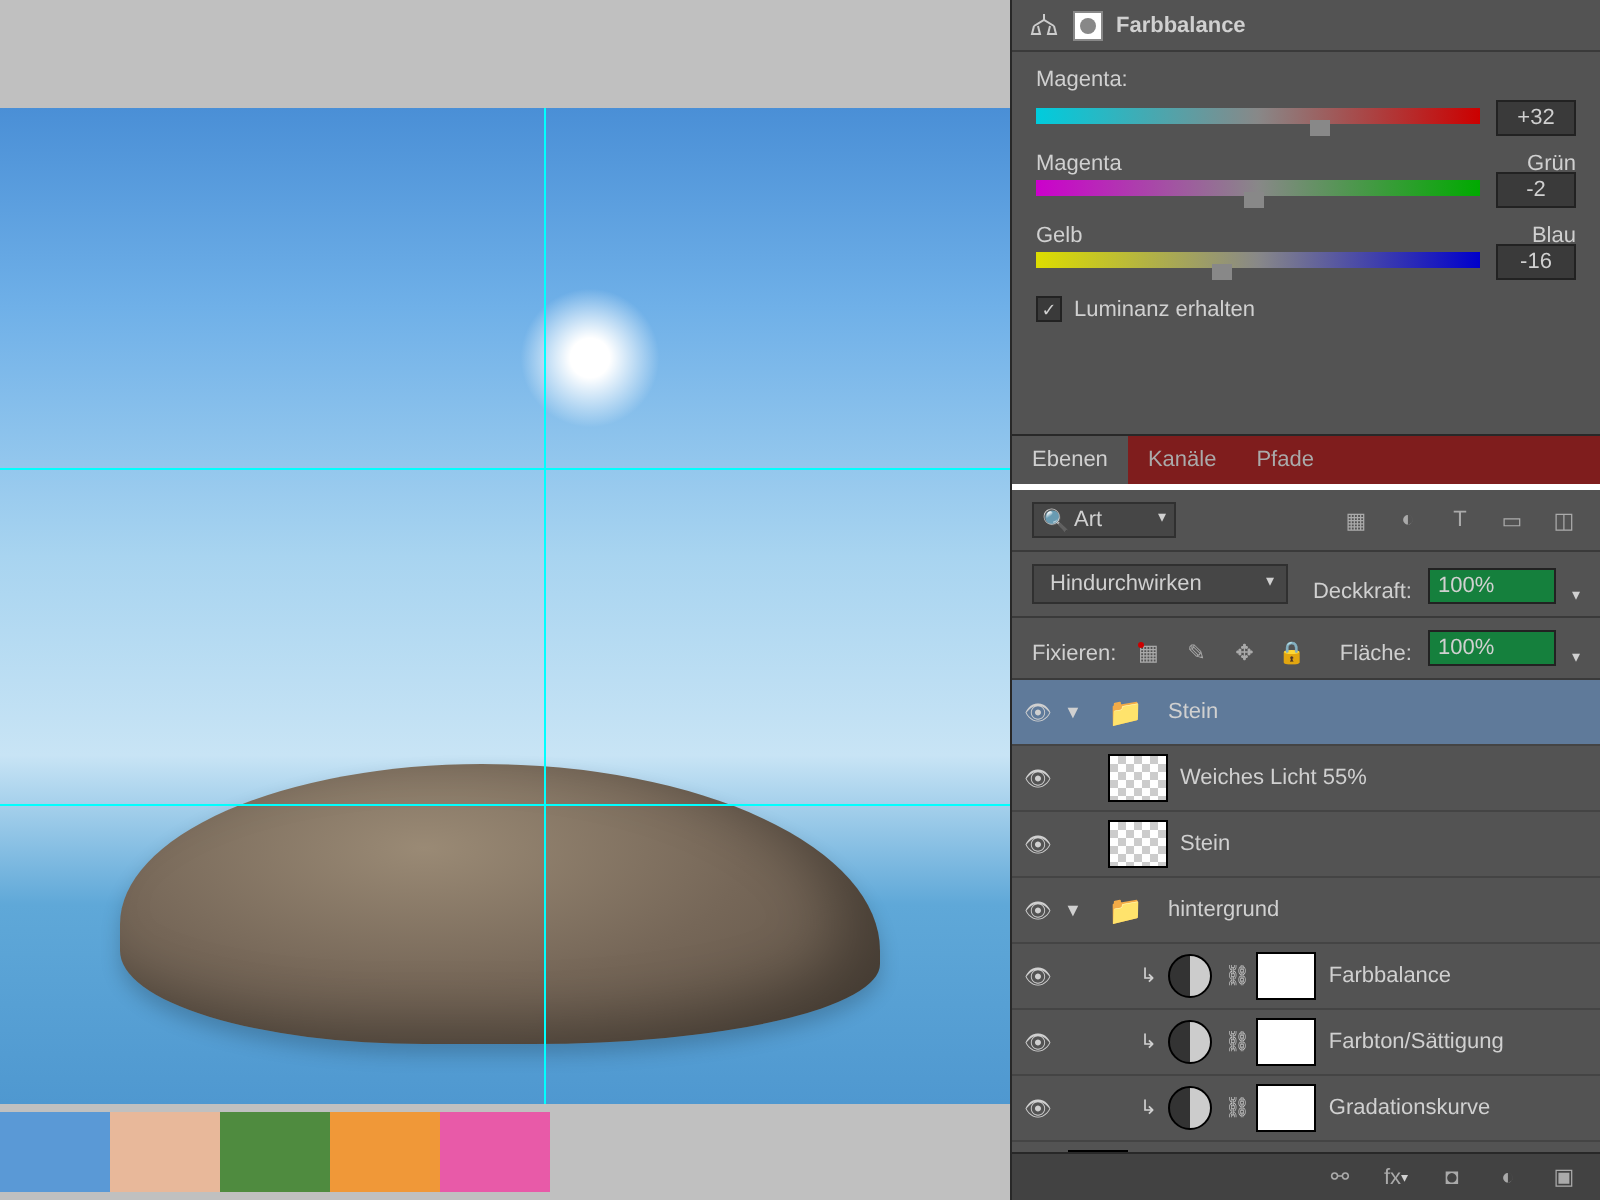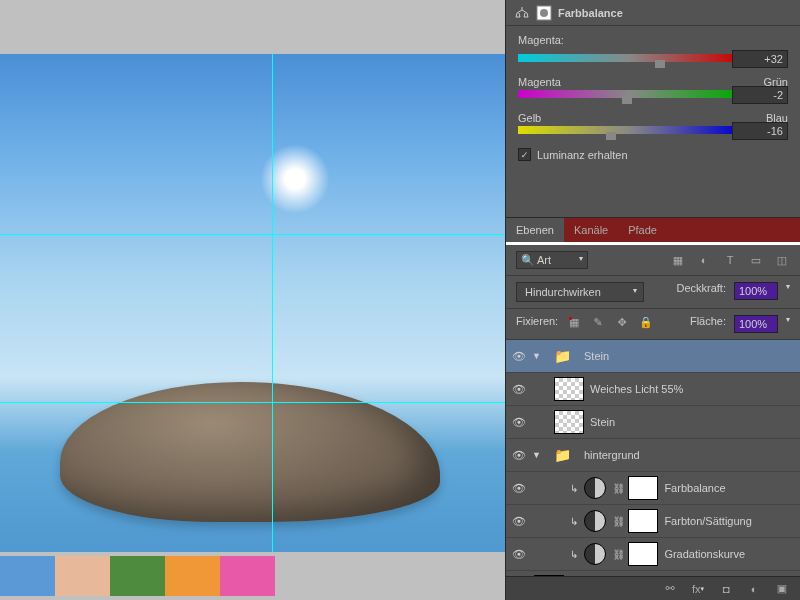--- a/index.html
+++ b/index.html
@@ -16,32 +16,32 @@
 .hdr-icon{width:16px;height:16px;display:flex;align-items:center;justify-content:center}
 .section{padding:8px 12px}
 .row{display:flex;align-items:center;gap:8px;margin-bottom:8px}
 .lbl{font-size:11px}
 .select{background:#464646;border:1px solid #303030;padding:3px 8px;flex:1;position:relative;color:#d0d0d0}
 .select::after{content:"▾";position:absolute;right:6px;font-size:8px}
 .slider-row{margin-bottom:14px}
 .slider-labels{display:flex;justify-content:space-between;font-size:10px;margin-bottom:2px}
 .slider-track{height:8px;position:relative;margin-right:48px}
 .slider-thumb{position:absolute;top:6px;width:10px;height:8px;background:#888;transform:translateX(-50%)}
-.slider-val{position:absolute;right:-48px;top:-4px;width:56px;background:#3a3a3a;border:1px solid #222;padding:2px 4px;text-align:right}
+.slider-val{position:absolute;right:-48px;top:-4px;width:40px;background:#3a3a3a;border:1px solid #222;padding:2px 4px;text-align:center}
 .checkbox{display:flex;align-items:center;gap:6px;margin-top:4px}
 .cb{width:13px;height:13px;background:#3a3a3a;border:1px solid #222;display:flex;align-items:center;justify-content:center;font-size:9px}
 .tabs{display:flex;background:#7f1d1d;border-top:1px solid #282828;border-bottom:3px solid #ffffff}
 .tab{padding:6px 10px;cursor:pointer;color:#aaa}
 .tab.active{background:#535353;color:#d0d0d0}
 .toolbar{padding:6px 10px;display:flex;align-items:center;gap:6px;border-bottom:1px solid #3a3a3a}
 .search{background:#464646;border:1px solid #303030;padding:2px 6px 2px 20px;width:72px;position:relative}
 .tb-icons{display:flex;gap:10px;margin-left:auto}
 .tb-icon{width:16px;height:14px;display:flex;align-items:center;justify-content:center;color:#aaa;font-size:11px}
-.toolbar2{padding:6px 10px;display:flex;align-items:flex-start;gap:8px;border-bottom:1px solid #3a3a3a}
-.numbox{background:#4c1d95;border:1px solid #222;padding:2px 4px;width:44px}
+.toolbar2{padding:6px 10px;display:flex;align-items:flex-end;gap:8px;border-bottom:1px solid #3a3a3a}
+.numbox{background:#15803d;border:1px solid #222;padding:2px 4px;width:64px}
 .layers{overflow:auto}
 .layer{display:flex;align-items:center;padding:4px 6px;gap:6px;border-bottom:1px solid #444;min-height:28px}
 .layer.sel{background:#5f7a9a}
 .eye{width:14px;text-align:center;font-size:11px}
 .thumb{width:30px;height:24px;background:#fff;border:1px solid #000;position:relative;flex-shrink:0}
 .thumb.chk{background:repeating-conic-gradient(#ccc 0 25%,#fff 0 50%) 0 0/8px 8px}
 .thumb.folder{background:none;border:none;color:#aaa;font-size:14px;display:flex;align-items:center;justify-content:center}
 .thumb.sky{background:linear-gradient(180deg,#7ab8e8,#cde8f8)}
 .mask{width:30px;height:24px;background:#fff;border:1px solid #000;flex-shrink:0}
 .adj-icon{width:22px;height:22px;border-radius:50%;background:linear-gradient(90deg,#333 50%,#ccc 50%);border:1px solid #000;flex-shrink:0}

